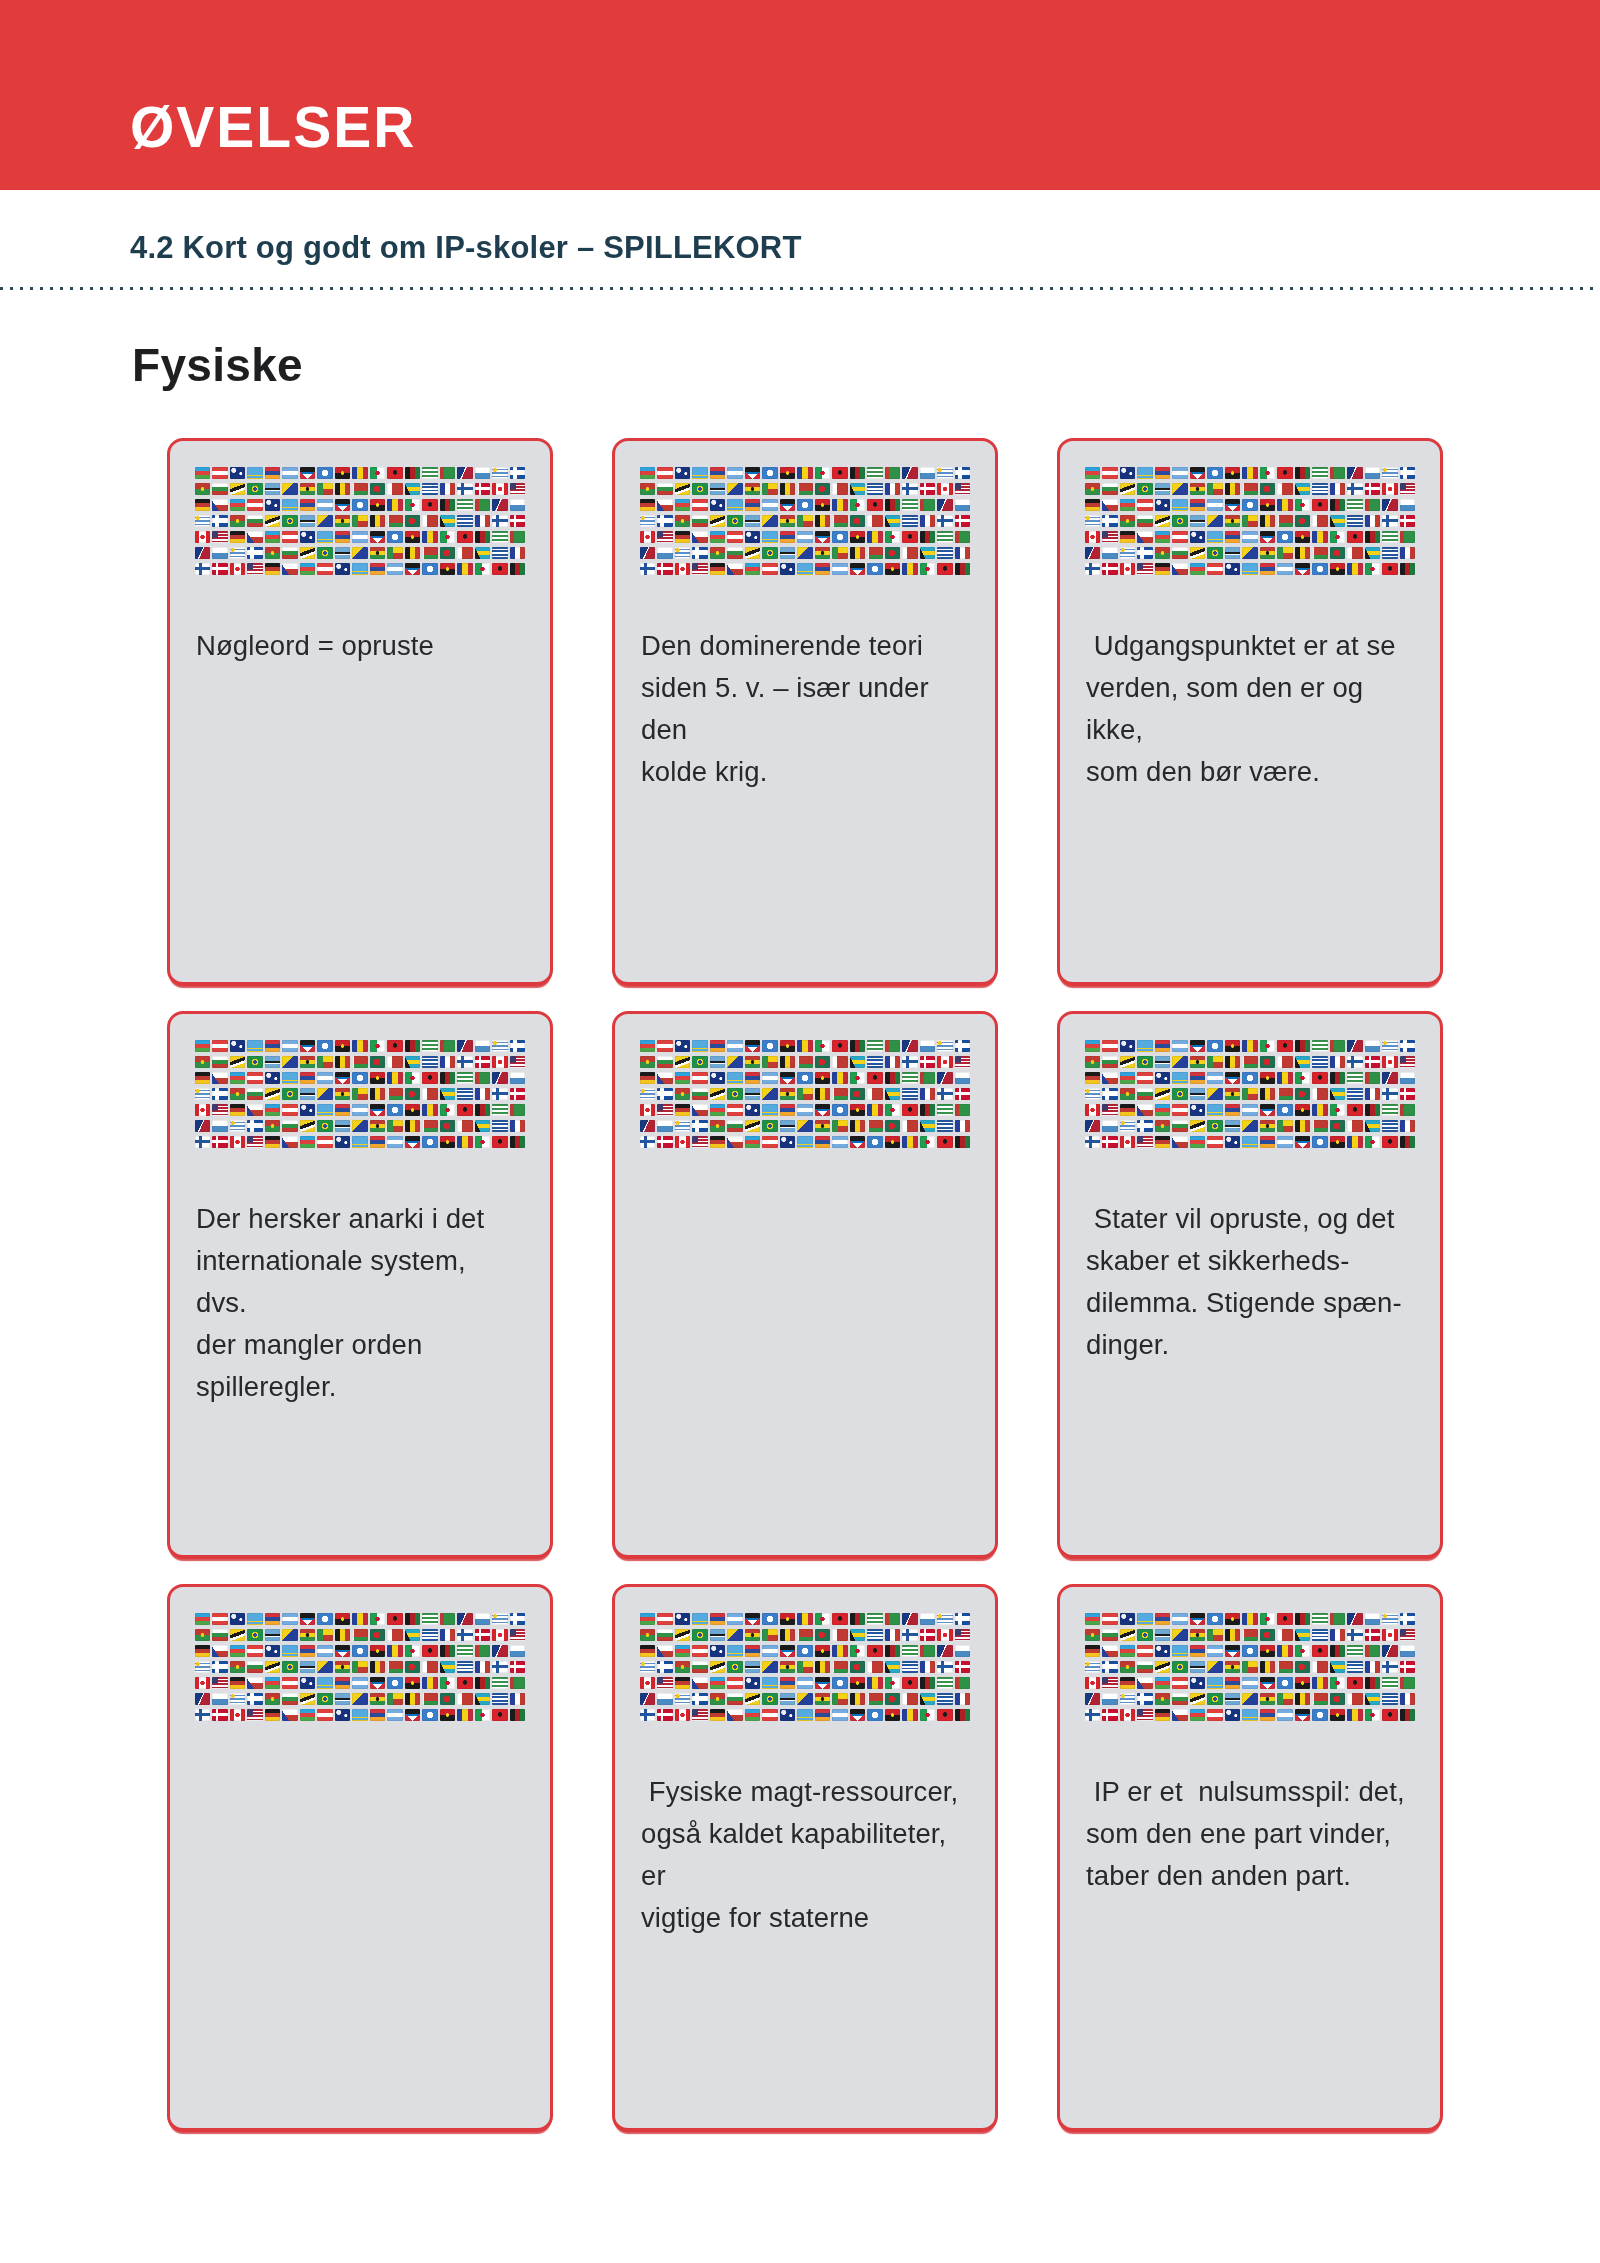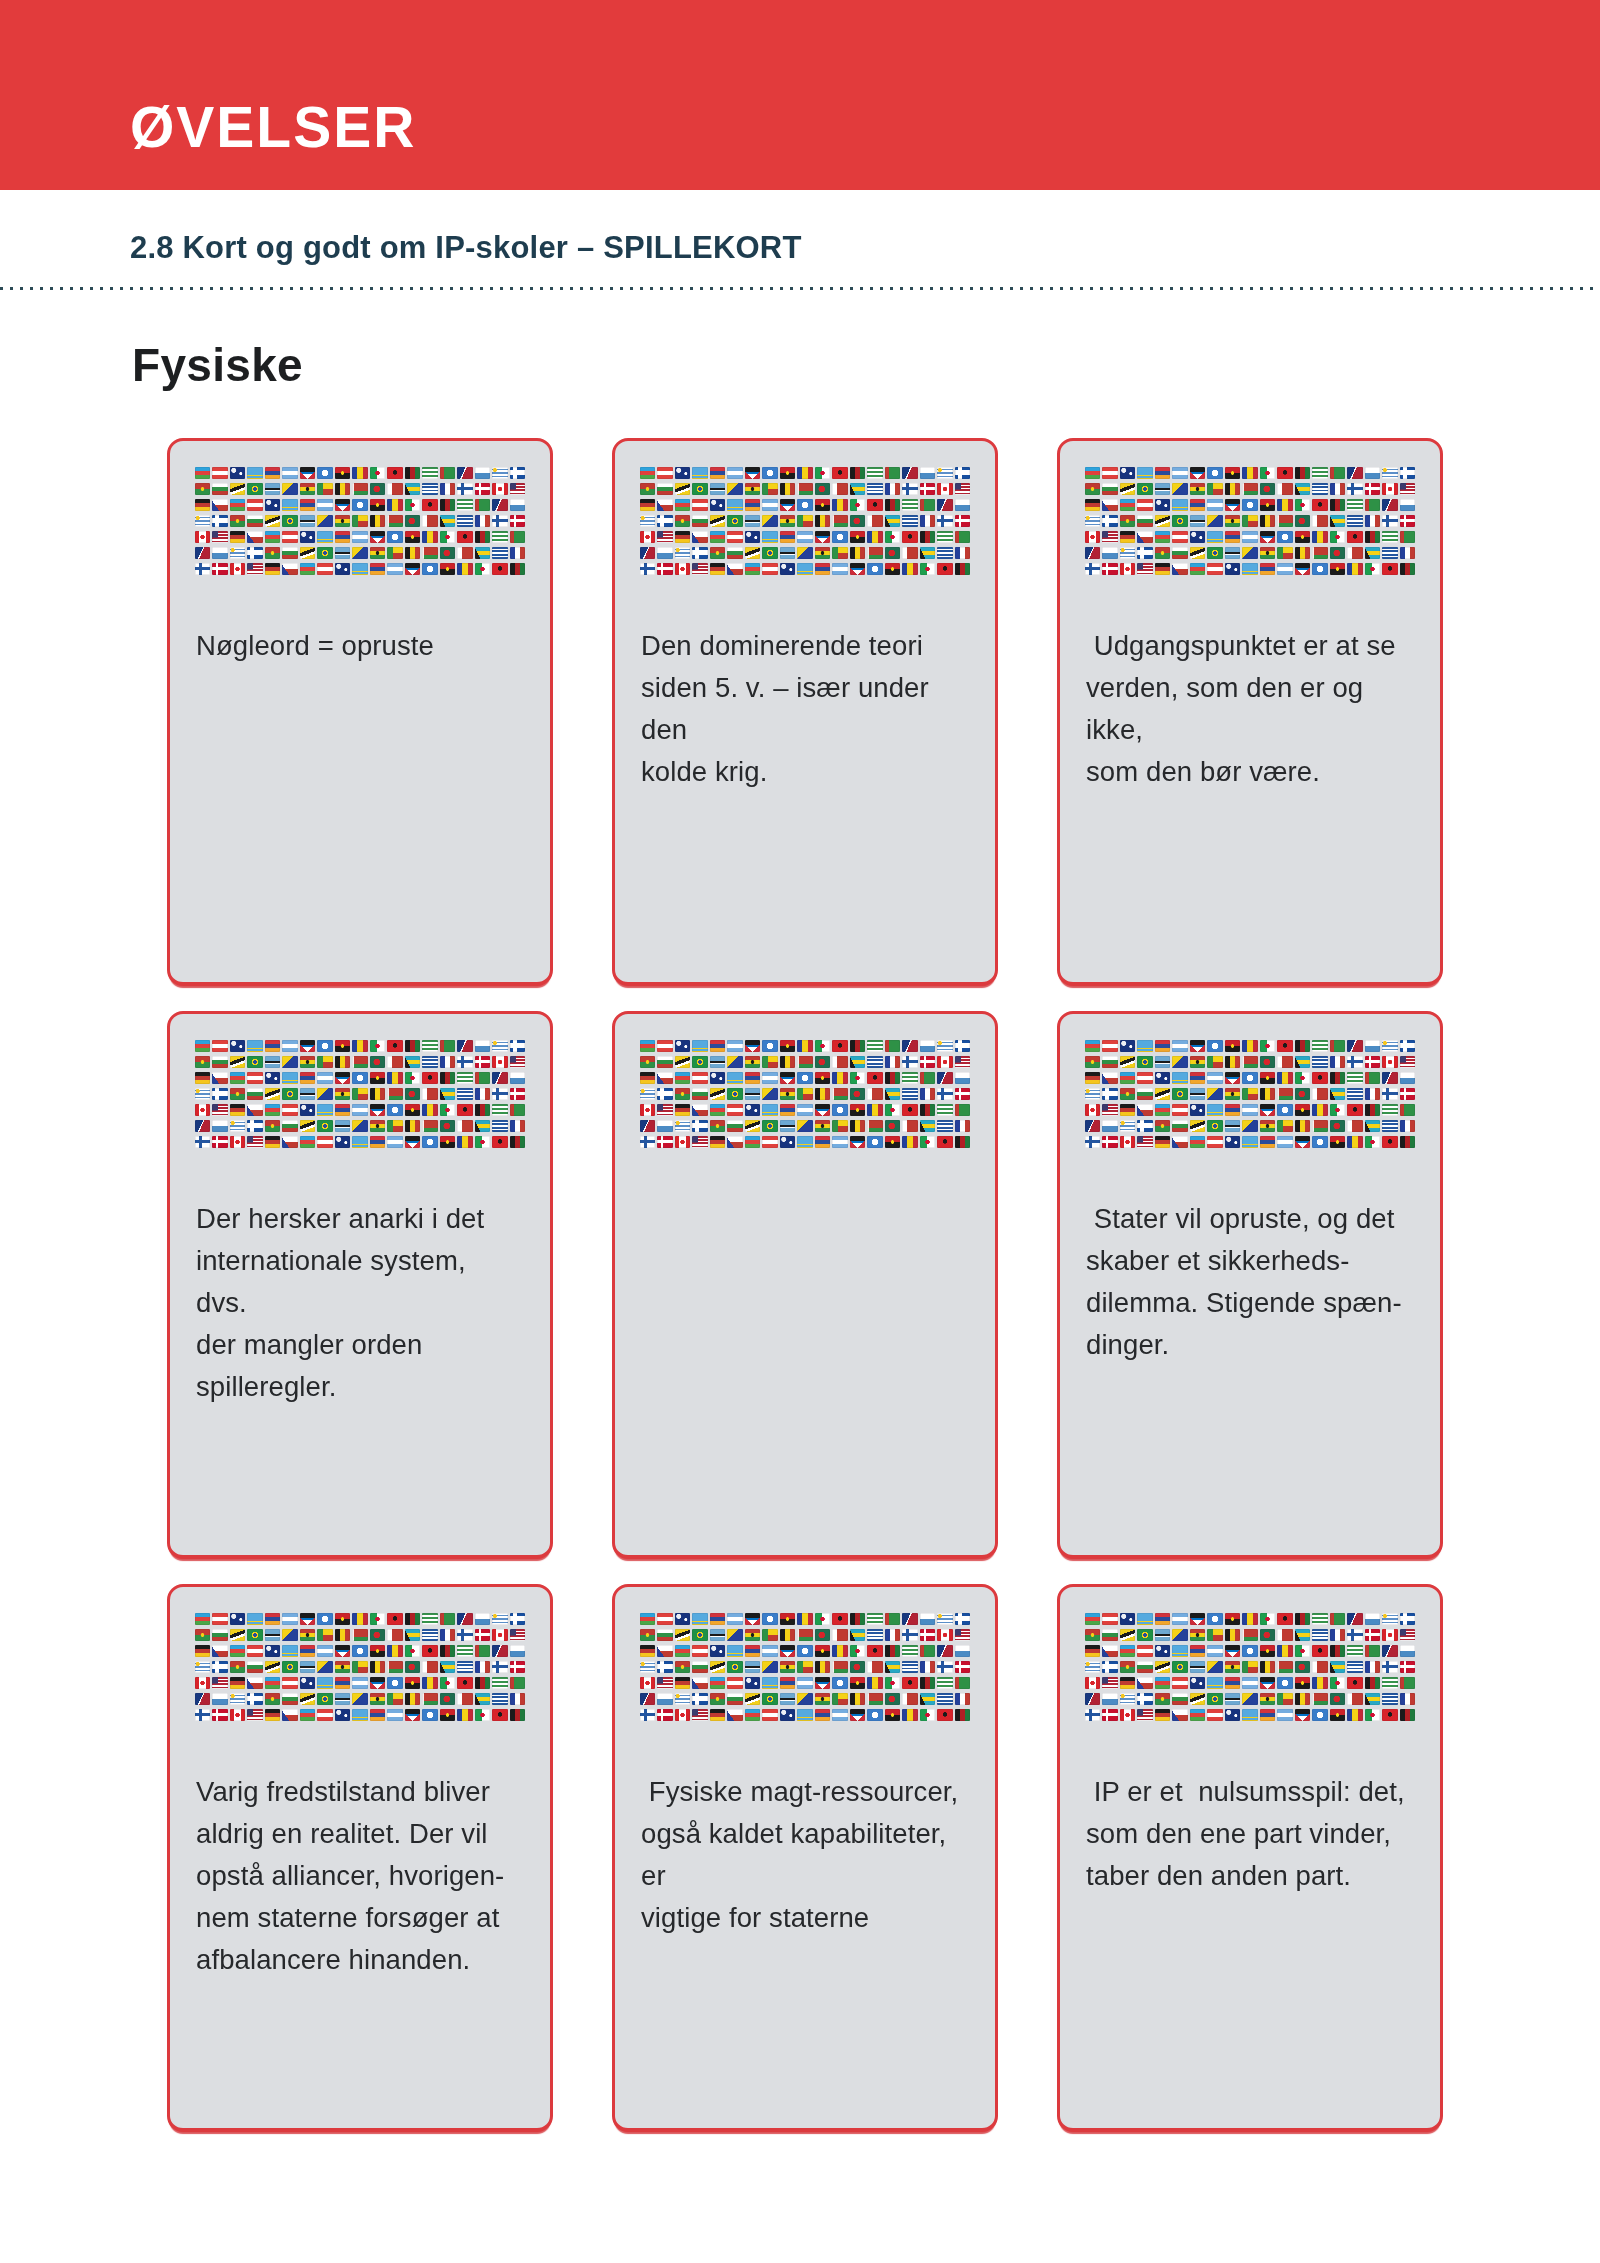--- a/index.html
+++ b/index.html
@@ -69,21 +69,21 @@
     white-space:pre-wrap;
   }
 </style>
 </head>
 <body>
 
 <header class="page-header">
   <div class="brand">ØVELSER</div>
 </header>
 
-<h2 class="section-title">2.8 Kort og godt om IP-skoler – SPILLEKORT</h2>
+<h2 class="section-title">4.2 Kort og godt om IP-skoler – SPILLEKORT</h2>
 
 <div class="dotted-divider"></div>
 
 <h1 class="category-heading">Fysiske</h1>
 
 <main class="card-grid">
   <section class="card">
     <div class="flags">
         <span class="flag" style="background: linear-gradient(rgb(46, 163, 220) 0px, rgb(46, 163, 220) 33%, rgb(224, 64, 60) 33%, rgb(224, 64, 60) 66%, rgb(75, 166, 72) 66%);"></span>
         <span class="flag" style="background: linear-gradient(rgb(224, 64, 60) 0px, rgb(224, 64, 60) 33%, rgb(255, 255, 255) 33%, rgb(255, 255, 255) 66%, rgb(224, 64, 60) 66%);"></span>
@@ -1049,25 +1049,20 @@
         <span class="flag" style="background: linear-gradient(rgb(210, 51, 60) 0px, rgb(210, 51, 60) 33%, rgb(42, 75, 155) 33%, rgb(42, 75, 155) 66%, rgb(242, 166, 44) 66%);"></span>
         <span class="flag" style="background: linear-gradient(rgb(116, 172, 223) 0px, rgb(116, 172, 223) 33%, rgb(255, 255, 255) 33%, rgb(255, 255, 255) 66%, rgb(116, 172, 223) 66%);"></span>
         <span class="flag" style="background: linear-gradient(45deg, rgb(206, 43, 55) 0px, rgb(206, 43, 55) 26%, transparent 26%), linear-gradient(-45deg, rgb(206, 43, 55) 0px, rgb(206, 43, 55) 26%, transparent 26%), linear-gradient(rgb(26, 26, 26) 0px, rgb(26, 26, 26) 38%, rgb(0, 114, 198) 38%, rgb(0, 114, 198) 62%, rgb(255, 255, 255) 62%);"></span>
         <span class="flag" style="background: radial-gradient(circle, rgb(255, 255, 255) 0px, rgb(255, 255, 255) 3px, transparent 3.5px) rgb(58, 125, 201);"></span>
         <span class="flag" style="background: radial-gradient(circle, rgb(249, 214, 22) 0px, rgb(249, 214, 22) 1.5px, transparent 2px), linear-gradient(rgb(204, 34, 41) 0px, rgb(204, 34, 41) 50%, rgb(26, 26, 26) 50%);"></span>
         <span class="flag" style="background: linear-gradient(to right, rgb(36, 64, 154) 0px, rgb(36, 64, 154) 33%, rgb(245, 210, 22) 33%, rgb(245, 210, 22) 66%, rgb(195, 43, 56) 66%);"></span>
         <span class="flag" style="background: radial-gradient(circle, rgb(210, 16, 52) 0px, rgb(210, 16, 52) 2px, transparent 2.5px), linear-gradient(to right, rgb(30, 158, 78) 0px, rgb(30, 158, 78) 50%, rgb(255, 255, 255) 50%);"></span>
         <span class="flag" style="background: radial-gradient(circle at 50% 45%, rgb(26, 26, 26) 0px, rgb(26, 26, 26) 2px, transparent 2.5px) rgb(216, 35, 42);"></span>
         <span class="flag" style="background: linear-gradient(to right, rgb(26, 26, 26) 0px, rgb(26, 26, 26) 33%, rgb(176, 31, 36) 33%, rgb(176, 31, 36) 66%, rgb(30, 122, 60) 66%);"></span>
       </div>
-    <p class="card-text">Varig fredstilstand bliver
-aldrig en realitet. Der vil
-opstå alliancer, hvorigen-
-nem staterne forsøger at
-afbalancere hinanden.</p>
   </section>
   <section class="card">
     <div class="flags">
         <span class="flag" style="background: linear-gradient(rgb(46, 163, 220) 0px, rgb(46, 163, 220) 33%, rgb(224, 64, 60) 33%, rgb(224, 64, 60) 66%, rgb(75, 166, 72) 66%);"></span>
         <span class="flag" style="background: linear-gradient(rgb(224, 64, 60) 0px, rgb(224, 64, 60) 33%, rgb(255, 255, 255) 33%, rgb(255, 255, 255) 66%, rgb(224, 64, 60) 66%);"></span>
         <span class="flag" style="background: radial-gradient(circle at 72% 55%, rgb(255, 255, 255) 0px, rgb(255, 255, 255) 1.2px, transparent 1.8px), radial-gradient(circle at 25% 28%, rgba(255, 255, 255, 0.92) 0px, rgba(255, 255, 255, 0.92) 2.2px, transparent 2.8px) rgb(23, 51, 126);"></span>
         <span class="flag" style="background: linear-gradient(rgb(85, 170, 223) 0px, rgb(85, 170, 223) 68%, rgb(242, 207, 28) 68%, rgb(242, 207, 28) 78%, rgb(85, 170, 223) 78%, rgb(85, 170, 223) 88%, rgb(242, 207, 28) 88%);"></span>
         <span class="flag" style="background: linear-gradient(rgb(210, 51, 60) 0px, rgb(210, 51, 60) 33%, rgb(42, 75, 155) 33%, rgb(42, 75, 155) 66%, rgb(242, 166, 44) 66%);"></span>
         <span class="flag" style="background: linear-gradient(rgb(116, 172, 223) 0px, rgb(116, 172, 223) 33%, rgb(255, 255, 255) 33%, rgb(255, 255, 255) 66%, rgb(116, 172, 223) 66%);"></span>
         <span class="flag" style="background: linear-gradient(45deg, rgb(206, 43, 55) 0px, rgb(206, 43, 55) 26%, transparent 26%), linear-gradient(-45deg, rgb(206, 43, 55) 0px, rgb(206, 43, 55) 26%, transparent 26%), linear-gradient(rgb(26, 26, 26) 0px, rgb(26, 26, 26) 38%, rgb(0, 114, 198) 38%, rgb(0, 114, 198) 62%, rgb(255, 255, 255) 62%);"></span>

